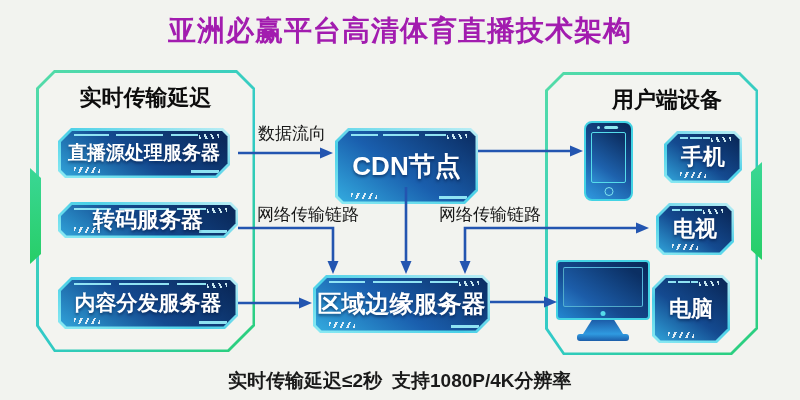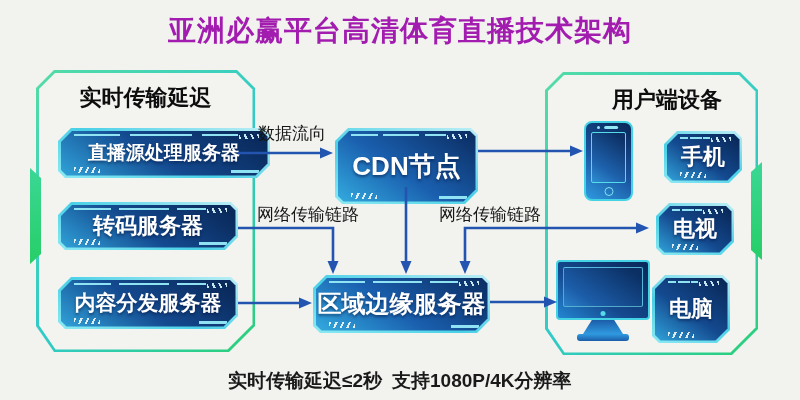--- a/index.html
+++ b/index.html
@@ -161,29 +161,29 @@
 
   <div class="title">亚洲必赢平台高清体育直播技术架构</div>
 
   <div class="panel" style="left:36px;top:70px;width:219px;height:282px;">
     <div class="panel-border"></div>
     <div class="panel-fill"></div>
     <div class="panel-title" style="top:13px;">实时传输延迟</div>
   </div>
   <div class="accent-tab lft" style="left:30px;top:168px;height:96px;"></div>
 
-  <div class="sci" style="left:58px;top:128px;width:212px;height:50px;">
+  <div class="sci" style="left:58px;top:128px;width:172px;height:50px;">
     <div class="sci-fill">
       <span class="deco-tr"></span>
       <span class="deco-br"></span>
       <span class="sci-label" style="font-size:19px;">直播源处理服务器</span>
     </div>
   </div>
 
-  <div class="sci" style="left:58px;top:202px;width:180px;height:48px;">
+  <div class="sci" style="left:58px;top:202px;width:180px;height:36px;">
     <div class="sci-fill">
       <span class="deco-tr"></span>
       <span class="deco-br"></span>
       <span class="sci-label" style="font-size:22px;">转码服务器</span>
     </div>
   </div>
 
   <div class="sci" style="left:58px;top:277px;width:180px;height:52px;padding-left:33px;">
     <div class="sci-fill">
       <span class="deco-tr"></span>

